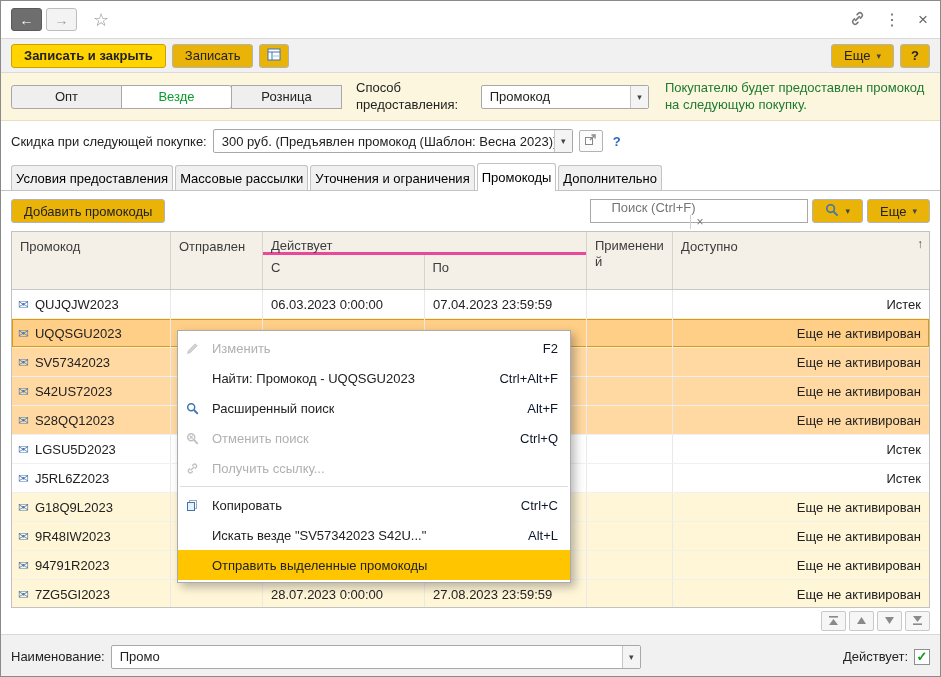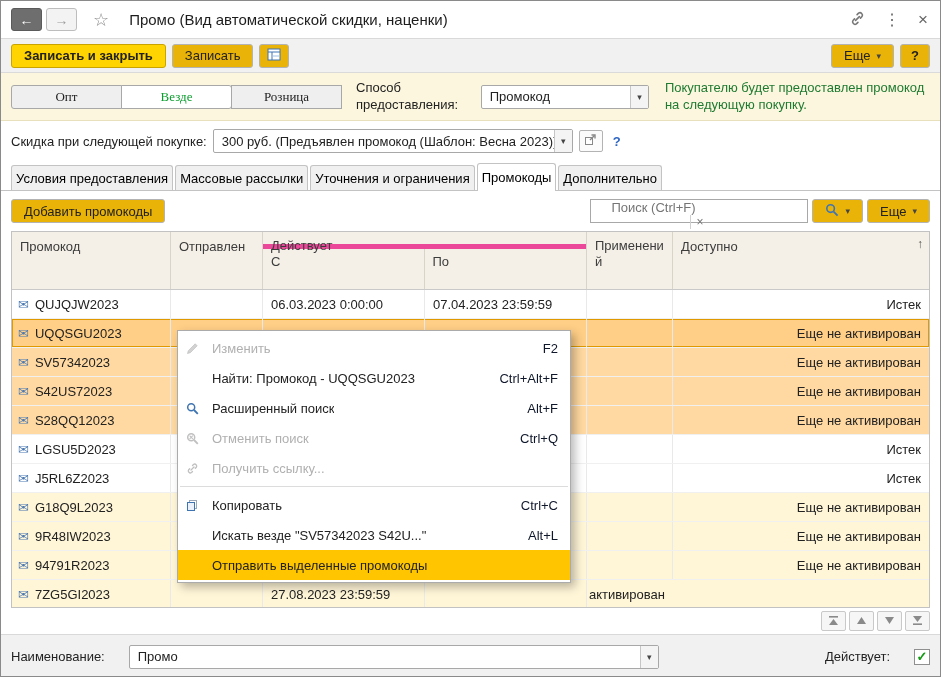--- a/index.html
+++ b/index.html
@@ -31,21 +31,21 @@
   .iconbtn { width:30px; padding:0; justify-content:center; }
   .arrow { font-size:9px; color:#444; }
   .spacer { flex:1; }
   .qbtn { width:30px; justify-content:center; font-weight:bold; }
 
   
   .band { height:48px; background:#fbf6dd; border-bottom:1px solid #e8e0bc;
           display:flex; align-items:center; padding:0 10px; }
   .seg { display:flex; }
   .segbtn { width:111px; height:24px; border:1px solid #a8a8a8; background:#efefef;
-            display:flex; align-items:center; justify-content:center; margin-left:-1px; cursor:pointer;font-family:Liberation Serif, serif; }
+            display:flex; align-items:center; justify-content:center; margin-left:-1px; cursor:pointer; }
   .segbtn.first { margin-left:0; border-radius:3px 0 0 3px; }
   .segbtn.last  { border-radius:0 3px 3px 0; }
   .segbtn.on { background:#fff; color:#089e2d; }
   .lbl2 { margin-left:14px; width:120px; line-height:1.25; color:#222; }
   .combo { height:24px; background:#fff; border:1px solid #a8a8a8; border-radius:2px;
            display:flex; align-items:center; cursor:pointer; }
   .combo .val { padding:0 8px; flex:1; white-space:nowrap; overflow:hidden; }
   .combo .dd { width:18px; align-self:stretch; border-left:1px solid #c6c6c6;
                display:flex; align-items:center; justify-content:center;
                font-size:9px; color:#444; background:#f4f4f4; }
@@ -76,21 +76,21 @@
   .search .clear { width:18px; text-align:center; color:#777; border-left:1px solid #d0d0d0;
                    font-size:12px; cursor:pointer; }
 
   
   .table { margin:0 10px; border:1px solid #c2c2c2; }
   .thead { display:grid; grid-template-columns:159px 92px 324px 86px 1fr;
            background:#f4f0e7; border-bottom:1px solid #c9c9c9; color:#3c3c3c; height:58px; }
   .hc { padding:7px 8px 0 8px; border-right:1px solid #d8d4ca; overflow:hidden; }
   .hc.last { border-right:none; }
   .valid-wrap { padding:0; display:flex; flex-direction:column; border-right:1px solid #d8d4ca; }
-  .valid-top { padding:6px 8px 0 8px; height:17px; border-bottom:5px solid #ec4899; }
+  .valid-top { padding:6px 8px 0 8px; height:23px; border-bottom:3px solid #ec4899; }
   .valid-sub { display:flex; flex:1; }
   .vh { width:162px; padding:5px 8px 0 8px; border-right:1px solid #d8d4ca; }
   .vh.to { border-right:none; }
   .hc.app { overflow-wrap:anywhere; line-height:1.2; padding-top:6px; }
   .hc.avail { position:relative; }
   .sort { position:absolute; top:5px; right:6px; font-size:12px; color:#555; }
 
   .tbody { height:317px; overflow:hidden; background:#fff; }
   .trow { display:grid; grid-template-columns:159px 92px 162px 162px 86px 1fr;
           height:29px; border-bottom:1px solid #f0f0f0; cursor:default; }
@@ -104,21 +104,21 @@
   .trow.warn { background:#fff5d7; }
 
   
   .tnav { height:26px; display:flex; justify-content:flex-end; align-items:center;
           gap:3px; padding:0 10px; background:#fff; }
   .tnavbtn { width:25px; height:20px; background:#f6f6f6; border:1px solid #c9c9c9;
              border-radius:2px; display:flex; align-items:center; justify-content:center; cursor:pointer; }
 
   
   .bottombar { height:44px; background:#f1f1f1; border-top:1px solid #d9d9d9;
-               display:flex; align-items:center; padding:0 10px; gap:24px; }
+               display:flex; align-items:center; padding:0 10px; gap:6px; }
   .combo.name { width:530px; }
   .combo.name input { border:none; outline:none; flex:1; padding:0 8px;
                       font:13px "Liberation Sans",sans-serif; color:#222; min-width:0; background:transparent; }
   .flab { margin-left:auto; }
   .cb { width:16px; height:16px; border:1px solid #8f8f8f; background:#fff;
         display:flex; align-items:center; justify-content:center; cursor:pointer; }
   .chk { color:#149a14; font-weight:bold; font-size:13px; line-height:1; }
 
   
   .cmenu { position:absolute; left:176px; top:329px; width:394px; background:#fff;
@@ -138,21 +138,20 @@
 <div class="window">
 
   <div class="titlebar">
     <div class="navbtn back">
         <span>←</span>
       </div>
     <div class="navbtn fwd">
         <span>→</span>
       </div>
     <span class="star">☆</span>
-    <span class="title">Промо (Вид автоматической скидки, наценки)</span>
     <div class="tb-right">
       <span>
         <svg width="17" height="17" viewBox="0 0 16 16">
             <g stroke="#777" stroke-width="1.5" fill="none" stroke-linecap="round">
               <path d="M6.2 9.8 L9.8 6.2"></path>
               <path d="M7.6 4.4l1.4-1.4a2.3 2.3 0 0 1 3.2 3.2L10.8 7.6"></path>
               <path d="M8.4 11.6 L7 13a2.3 2.3 0 0 1-3.2-3.2l1.4-1.4"></path>
             </g>
           </svg>
       </span>
@@ -382,20 +381,21 @@
         <div class="td"></div>
         <div class="td avail">Еще не активирован</div>
       </div>
 
       <div class="trow warn">
         <div class="td code">
             <span class="env">✉</span>
             <span>7ZG5GI2023</span>
           </div>
         <div class="td"></div>
+        <div class="td">28.07.2023 0:00:00</div>
         <div class="td">27.08.2023 23:59:59</div>
         <div class="td"></div>
         <div class="td avail">Еще не активирован</div>
       </div>
 
     </div>
   </div>
 
   <div class="tnav">
     <div class="tnavbtn">

